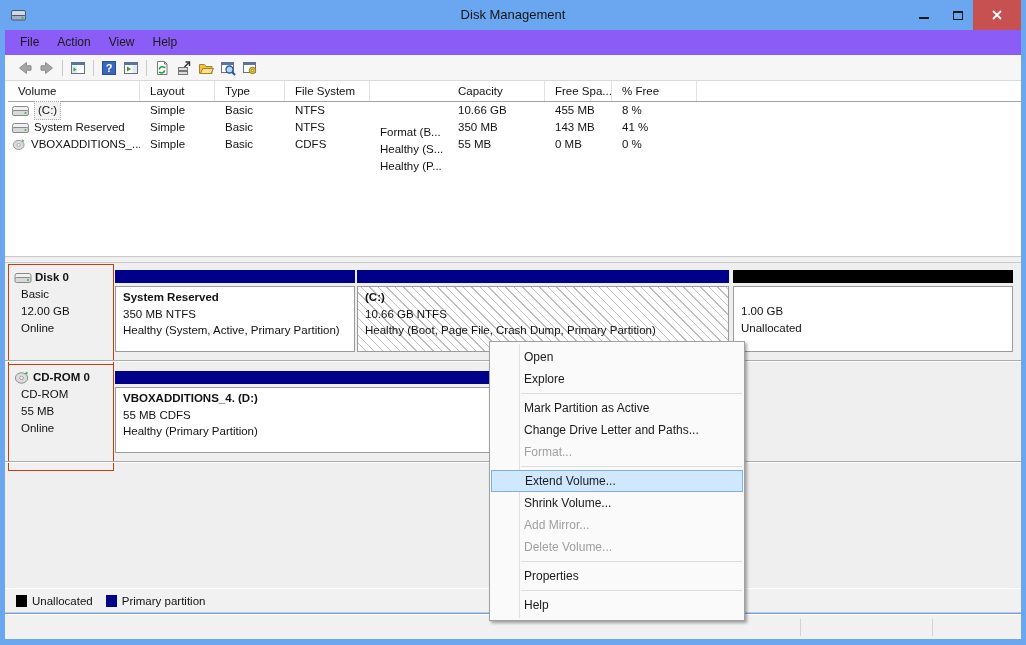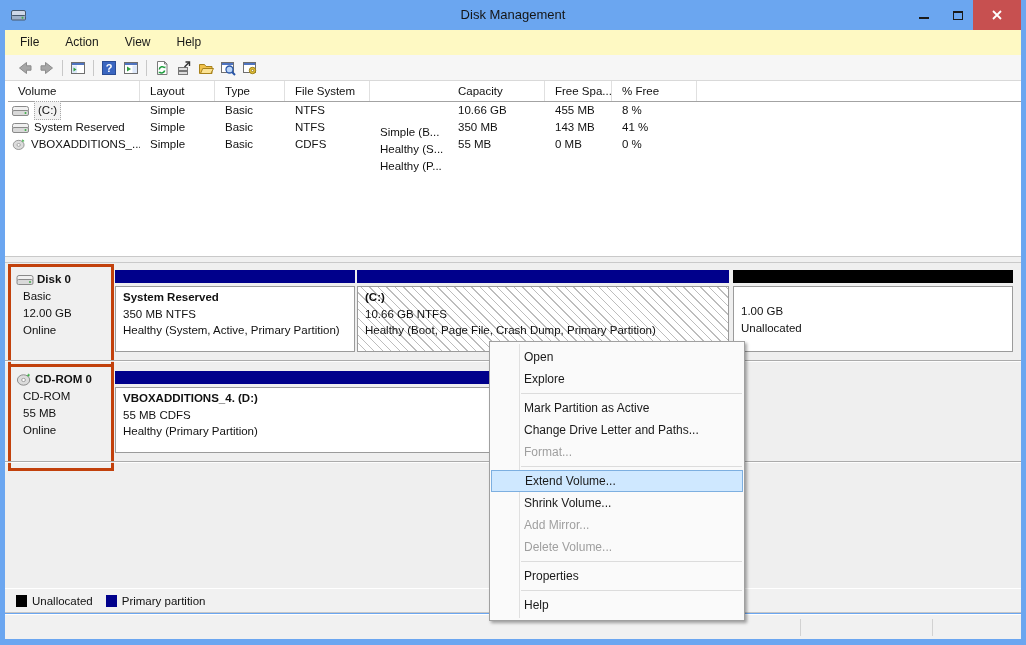--- a/index.html
+++ b/index.html
@@ -13,22 +13,22 @@
               font-size:13px;color:#151515;}
   .win-btns{position:absolute;right:5px;top:0;height:30px;display:flex;}
   .win-btn{height:30px;display:flex;align-items:center;justify-content:center;cursor:default;}
   .btn-min{width:38px;}
   .btn-max{width:30px;}
   .btn-close{width:48px;background:#c75050;}
   .glyph-min{width:10px;height:2px;background:#1a1a1a;margin-top:6px;}
   .glyph-max{width:10px;height:9px;border:1px solid #1a1a1a;border-top:2px solid #1a1a1a;background:transparent;}
 
   
-  .menubar{position:absolute;left:5px;top:30px;width:1016px;height:25px;background:#fef9c3;
-           display:flex;align-items:center;padding-left:6px;font-size:12px;color:#1a1a1a;gap:8px;}
+  .menubar{position:absolute;left:5px;top:30px;width:1016px;height:25px;background:#8b5cf6;
+           display:flex;align-items:center;padding-left:6px;font-size:12px;color:#1a1a1a;}
   .menu-item{padding:0 9px;line-height:25px;}
 
   
   .toolbar{position:absolute;left:5px;top:55px;width:1016px;height:26px;background:#f6f6f6;
            border-bottom:1px solid #d9d9d9;display:flex;align-items:center;padding-left:9px;}
   .tool-btn{width:22px;height:22px;display:flex;align-items:center;justify-content:center;}
   .tool-sep{width:1px;height:16px;background:#c8c8c8;margin:0 4px;}
 
   
   .list{position:absolute;left:5px;top:81px;width:1016px;height:175px;background:#ffffff;font-size:11.5px;color:#111;}
@@ -42,21 +42,21 @@
   .vol-icon{width:18px;height:13px;margin-right:4px;flex:0 0 auto;}
   .vol-name-focus{padding:0 3px;border:1px dotted #a8a8a8;background:#f2f2f2;}
 
   
   .splitter{position:absolute;left:5px;top:256px;width:1016px;height:7px;background:#f0f0f0;
             border-top:1px solid #c9c9c9;border-bottom:1px solid #c9c9c9;}
 
   
   .graph{position:absolute;left:5px;top:263px;width:1016px;height:325px;background:#efefef;font-size:11.5px;color:#111;}
   .row-line{position:absolute;left:0;width:1016px;height:1px;background:#ababab;box-shadow:0 1px 0 rgba(255,255,255,.85);}
-  .disk-label{position:absolute;left:3px;width:106px;height:107px;border:3px solid #c2410c;background:#f0f0f0;
+  .disk-label{position:absolute;left:3px;width:106px;height:107px;border:1px solid #c2410c;background:#f0f0f0;
               padding:4px 2px 0 12px;line-height:17px;}
   .disk-name-row{display:flex;align-items:center;margin-left:-7px;font-weight:700;}
   .disk-name-row svg{margin-right:2px;flex:0 0 auto;}
   .part{position:absolute;height:83px;}
   .part-stripe{height:13px;}
   .stripe-primary{background:#00008b;}
   .stripe-unallocated{background:#000000;}
   .part-body{margin-top:3px;height:66px;border:1px solid #9b9b9b;background:#ffffff;
              padding:2px 4px 0 7px;line-height:16.5px;white-space:nowrap;overflow:hidden;}
   .part-body.hatched{background:repeating-linear-gradient(45deg,#ffffff 0px,#ffffff 5px,#bdbdbd 5px,#bdbdbd 6px);}
@@ -216,21 +216,21 @@
         <svg class="vol-icon" viewBox="0 0 18 13">
           <rect x="0.5" y="2.5" width="16" height="6" rx="2" fill="#f0f0f0" stroke="#8a8a8a"></rect>
           <rect x="0.5" y="6.5" width="16" height="5" rx="1.5" fill="#d9d9d9" stroke="#8a8a8a"></rect>
           <circle cx="13.5" cy="9" r="1" fill="#3fae49"></circle>
         </svg>
         <span class="vol-name-focus">(C:)</span>
       </div>
       <div class="cell c1">Simple</div>
       <div class="cell c2">Basic</div>
       <div class="cell c3">NTFS</div>
-      <div class="cell c4">Simple (B...</div>
+      <div class="cell c4">Format (B...</div>
       <div class="cell c5">10.66 GB</div>
       <div class="cell c6">455 MB</div>
       <div class="cell c7">8 %</div>
     </div>
 
     <div class="lv-row">
       <div class="cell c0 vol-cell">
         <svg class="vol-icon" viewBox="0 0 18 13">
           <rect x="0.5" y="2.5" width="16" height="6" rx="2" fill="#f0f0f0" stroke="#8a8a8a"></rect>
           <rect x="0.5" y="6.5" width="16" height="5" rx="1.5" fill="#d9d9d9" stroke="#8a8a8a"></rect>

